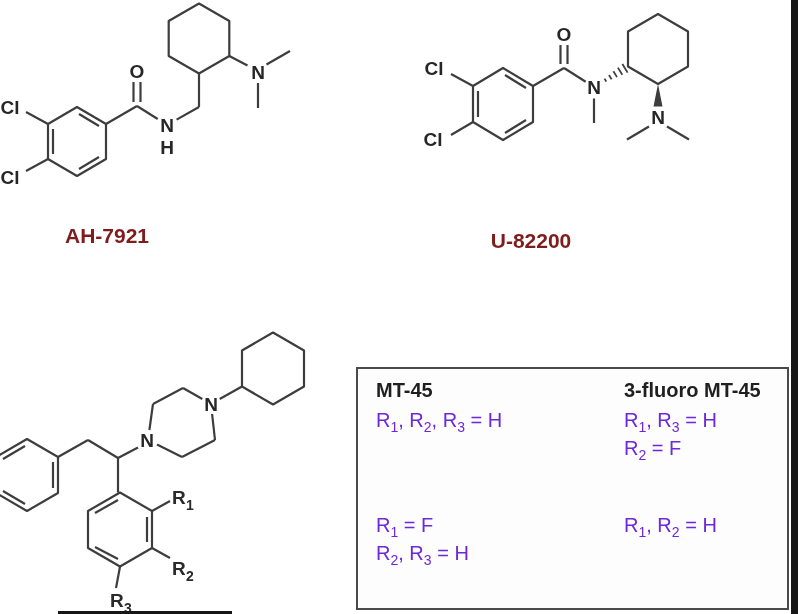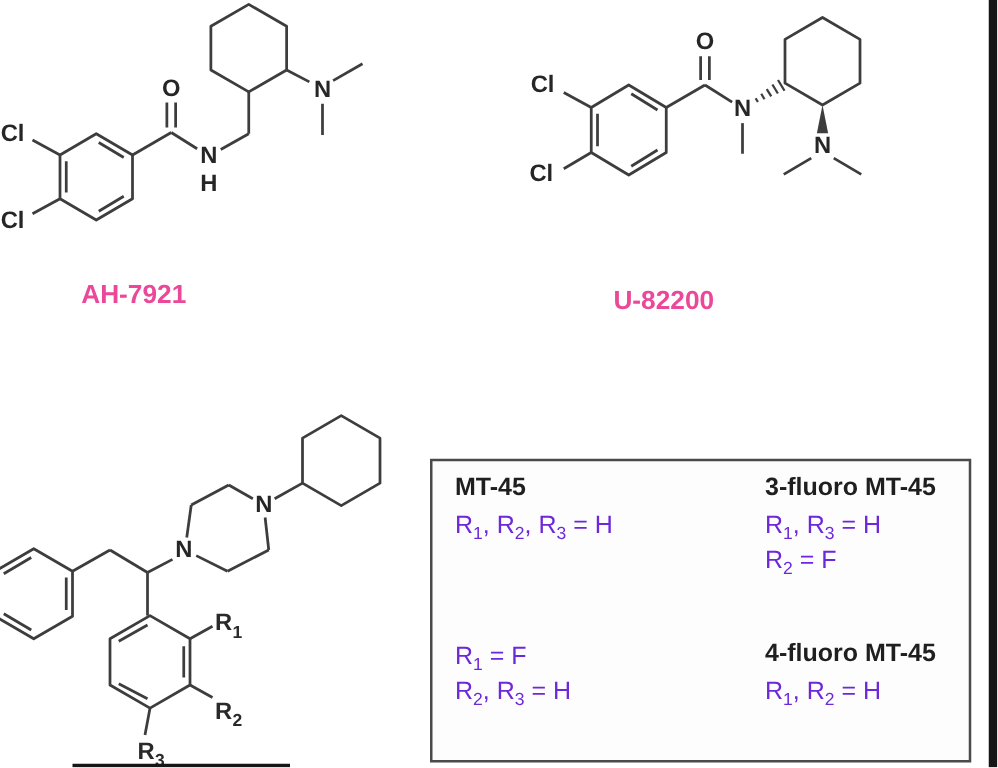--- a/index.html
+++ b/index.html
@@ -17,24 +17,24 @@
   .wedge { fill: #3d3d3d; stroke: none; }
   .atom {
     font-family: "Liberation Sans", sans-serif;
     font-size: 19px; font-weight: 700; fill: #262626;
     text-anchor: middle; dominant-baseline: central;
   }
   .rbase { font-family: "Liberation Sans", sans-serif; font-size: 19px; font-weight: 600; fill: #2a2a2a; }
   .rsub  { font-family: "Liberation Sans", sans-serif; font-size: 14px; font-weight: 600; fill: #2a2a2a; }
   .mol-name {
     position: absolute; width: 140px; text-align: center;
-    font-size: 21px; font-weight: 700; color: #ec4899;
+    font-size: 21px; font-weight: 700; color: #7f1d1d;
   }
   .legend {
-    position: absolute; left: 344px; top: 367px; width: 433px; height: 243px;
+    position: absolute; left: 356px; top: 367px; width: 433px; height: 243px;
     box-sizing: border-box; border: 2px solid #4a4a4a; background: #fdfdfd;
     display: grid; grid-template-columns: 248px 1fr; grid-template-rows: 133px 1fr;
     padding: 9px 0 0 18px;
   }
   .entry { color: #262626; }
   .entry-title { font-size: 20px; font-weight: 700; line-height: 24px; margin-bottom: 4px; color: #1f1f1f; }
   .entry-line { font-size: 20px; font-weight: 400; line-height: 28px; color: #6d28d9; }
   .entry-line sub { font-size: 14px; line-height: 0; }
   .edge-artifact-right { position: absolute; left: 791px; top: 0; width: 7px; height: 614px; background: #161616; }
   .edge-artifact-bottom { position: absolute; left: 58px; top: 611px; width: 174px; height: 3px; background: #161616; }
@@ -171,20 +171,19 @@
     <div class="entry">
       <div class="entry-title">3-fluoro MT-45</div>
       <div class="entry-line">R<sub>1</sub>, R<sub>3</sub> = H</div>
       <div class="entry-line">R<sub>2</sub> = F</div>
     </div>
     <div class="entry">
       <div class="entry-line">R<sub>1</sub> = F</div>
       <div class="entry-line">R<sub>2</sub>, R<sub>3</sub> = H</div>
     </div>
     <div class="entry">
-      <div class="entry-title">4-fluoro MT-45</div>
       <div class="entry-line">R<sub>1</sub>, R<sub>2</sub> = H</div>
     </div>
   </div>
 
   <div class="edge-artifact-right"></div>
   <div class="edge-artifact-bottom"></div>
 </div>
 
 </body></html>

